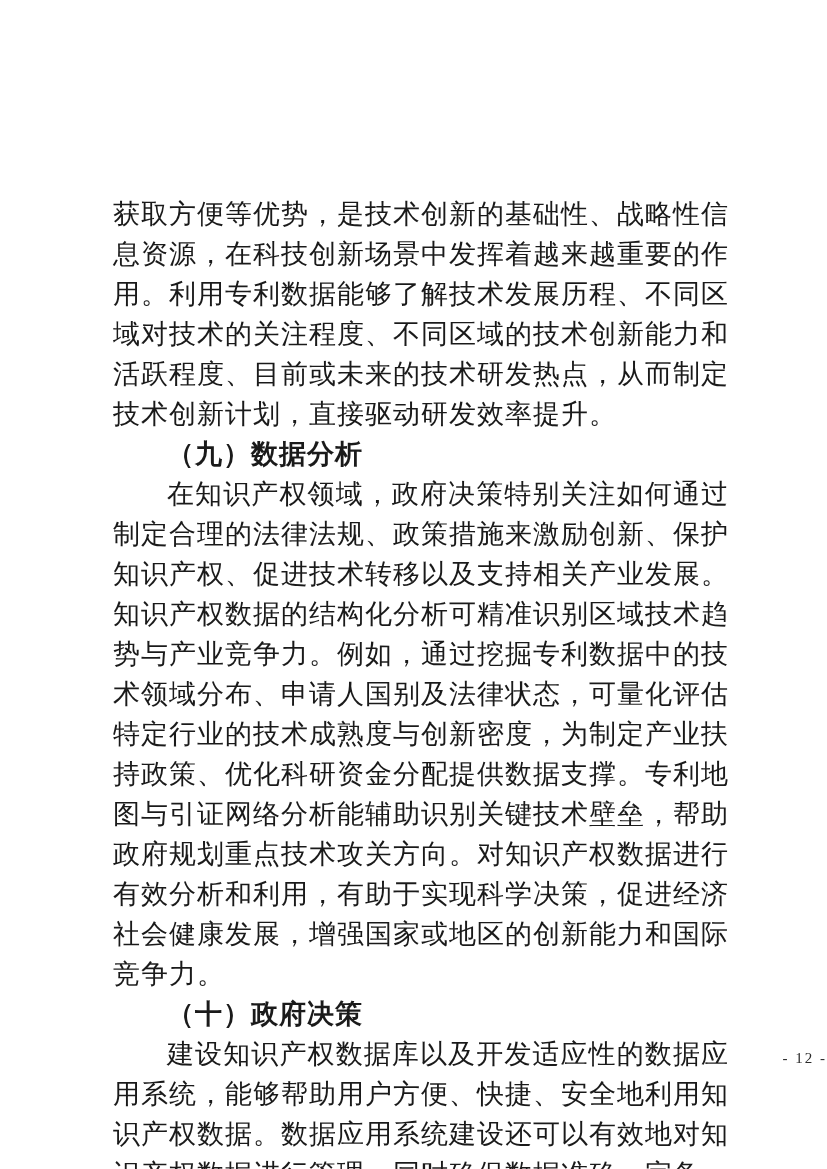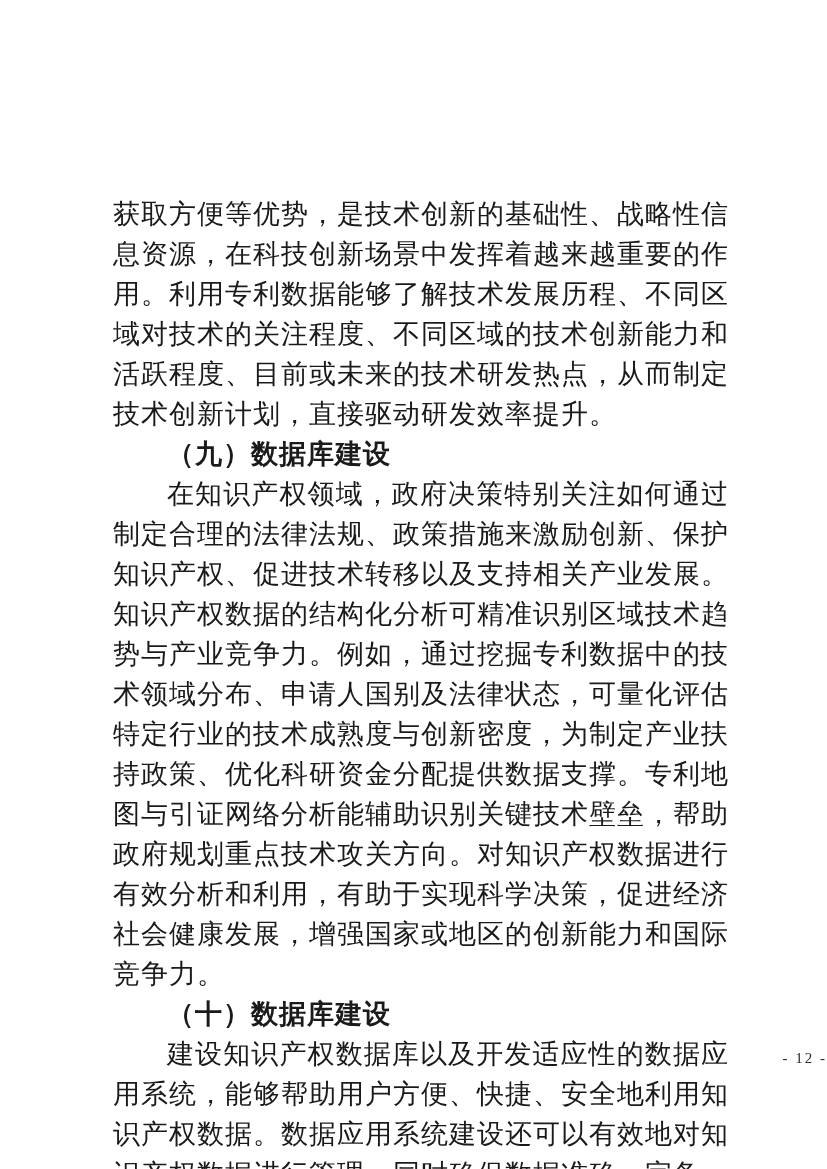--- a/index.html
+++ b/index.html
@@ -45,21 +45,21 @@
       letter-spacing: 2px;
       color: #2a2a2a;
     }
   </style>
 </head>
 <body>
 
 <div class="page">
   <div class="content">
       <p class="paragraph">获取方便等优势，是技术创新的基础性、战略性信息资源，在科技创新场景中发挥着越来越重要的作用。利用专利数据能够了解技术发展历程、不同区域对技术的关注程度、不同区域的技术创新能力和活跃程度、目前或未来的技术研发热点，从而制定技术创新计划，直接驱动研发效率提升。</p>
-      <p class="heading">（九）数据库建设</p>
+      <p class="heading">（九）数据分析</p>
       <p class="paragraph indent">在知识产权领域，政府决策特别关注如何通过制定合理的法律法规、政策措施来激励创新、保护知识产权、促进技术转移以及支持相关产业发展。知识产权数据的结构化分析可精准识别区域技术趋势与产业竞争力。例如，通过挖掘专利数据中的技术领域分布、申请人国别及法律状态，可量化评估特定行业的技术成熟度与创新密度，为制定产业扶持政策、优化科研资金分配提供数据支撑。专利地图与引证网络分析能辅助识别关键技术壁垒，帮助政府规划重点技术攻关方向。对知识产权数据进行有效分析和利用，有助于实现科学决策，促进经济社会健康发展，增强国家或地区的创新能力和国际竞争力。</p>
-      <p class="heading">（十）数据库建设</p>
+      <p class="heading">（十）政府决策</p>
       <p class="paragraph indent">建设知识产权数据库以及开发适应性的数据应用系统，能够帮助用户方便、快捷、安全地利用知识产权数据。数据应用系统建设还可以有效地对知识产权数据进行管理，同时确保数据准确、完备。数据库建设具体操作流程一般包括数据获取、数据分析、数据处理和应用系统开发等步骤。在开发数据应用系统时，</p>
     </div>
   <div class="footer">
     <span>- 12 -</span>
   </div>
 </div>
 
 </body></html>

